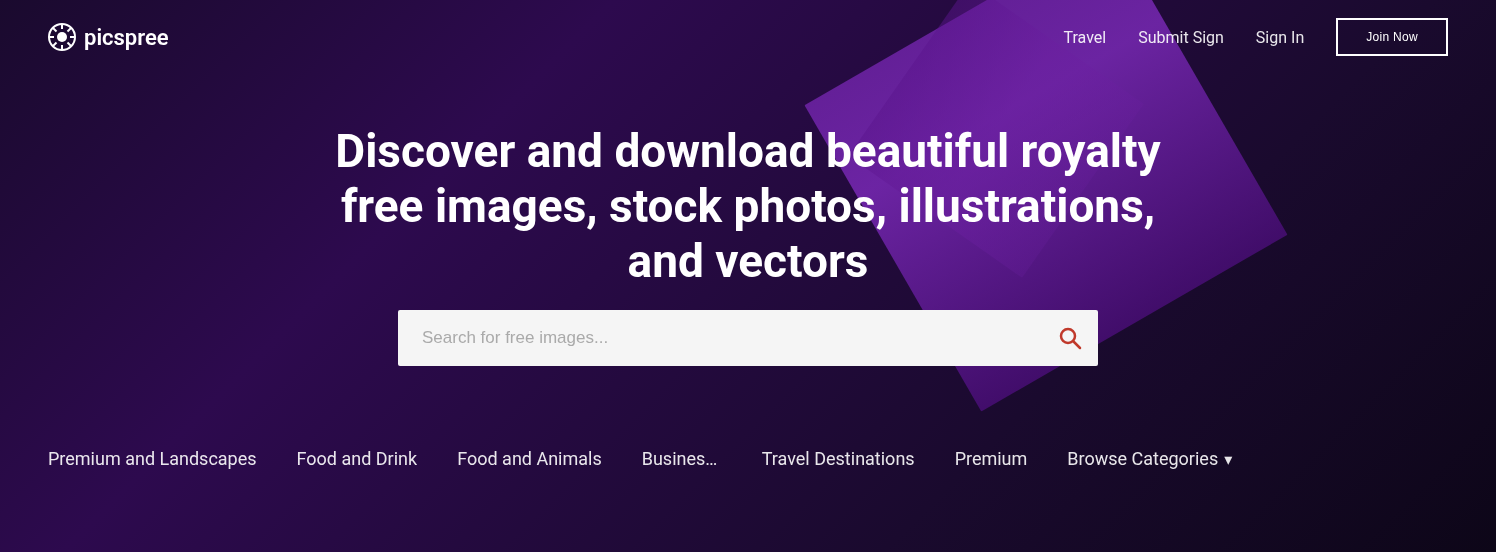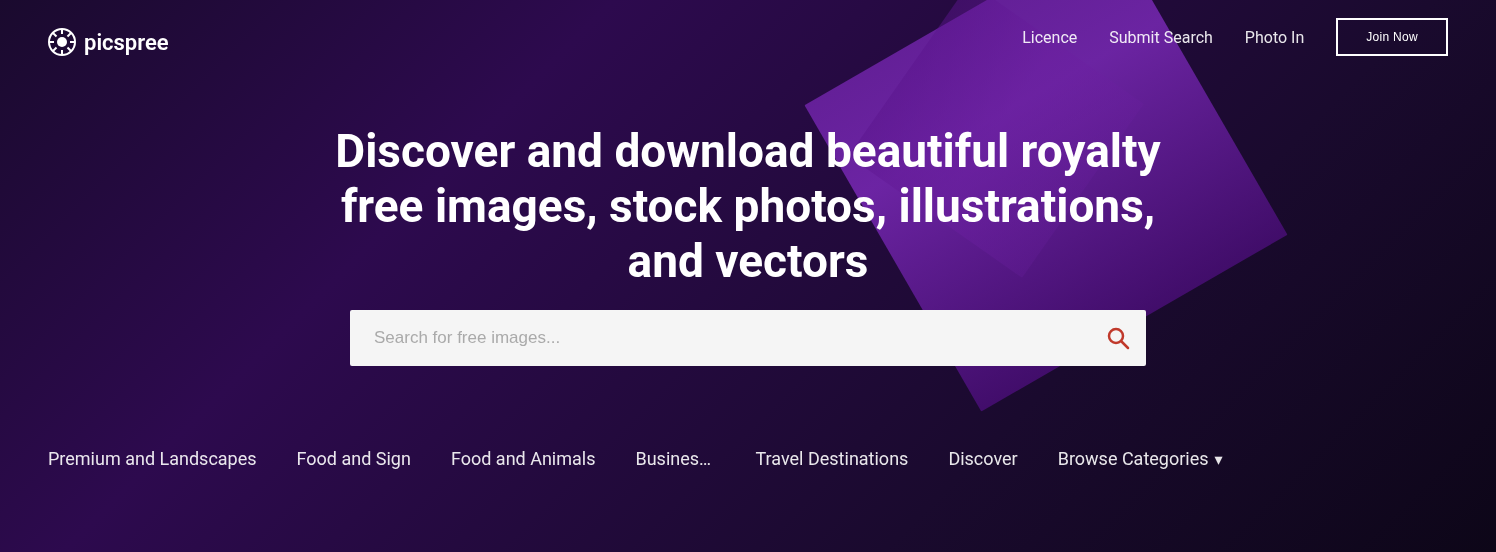--- a/index.html
+++ b/index.html
@@ -49,21 +49,21 @@
       clip-path: polygon(50% 0%, 100% 50%, 50% 100%, 0% 50%);
       opacity: 0.5;
       transform: rotate(-10deg);
     }
 
     
     .navbar {
       position: relative;
       z-index: 10;
       display: flex;
-      align-items: flex-end;
+      align-items: center;
       justify-content: space-between;
       padding: 18px 48px;
       width: 100%;
     }
 
     .logo {
       display: flex;
       align-items: center;
       gap: 8px;
       color: #ffffff;
@@ -126,21 +126,21 @@
       color: #ffffff;
       font-size: 20px;
       font-weight: 500;
       margin-bottom: 32px;
       opacity: 0.95;
     }
 
     
     .search-container {
       position: relative;
-      width: 796px;
+      width: 700px;
       margin-bottom: 40px;
     }
 
     .search-input {
       width: 100%;
       padding: 18px 60px 18px 24px;
       font-size: 17px;
       border: none;
       outline: none;
       background: #f5f5f5;
@@ -231,47 +231,47 @@
         <line x1="22" y1="14" x2="27" y2="14" stroke="white" stroke-width="2"></line>
         <line x1="4.5" y1="4.5" x2="8.5" y2="8.5" stroke="white" stroke-width="2"></line>
         <line x1="19.5" y1="19.5" x2="23.5" y2="23.5" stroke="white" stroke-width="2"></line>
         <line x1="23.5" y1="4.5" x2="19.5" y2="8.5" stroke="white" stroke-width="2"></line>
         <line x1="8.5" y1="19.5" x2="4.5" y2="23.5" stroke="white" stroke-width="2"></line>
       </svg>
       <span>picspree</span>
     </a>
 
     <div class="nav-links">
-      <a class="nav-link" href="#">Licence</a>
-      <a class="nav-link" href="#">Submit Search</a>
-      <a class="nav-link" href="#">Photo In</a>
+      <a class="nav-link" href="#">Travel</a>
+      <a class="nav-link" href="#">Submit Sign</a>
+      <a class="nav-link" href="#">Sign In</a>
       <button class="join-now-btn">Join Now</button>
     </div>
   </nav>
 
   <div class="hero-content">
     <h1 class="hero-title">Discover and download beautiful royalty free images, stock photos, illustrations, and vectors</h1>
 
     <div class="search-container">
       <input class="search-input" type="text" placeholder="Search for free images..." style="">
       <button class="search-icon-btn">
         <svg width="24" height="24" viewBox="0 0 24 24" fill="none" xmlns="http://www.w3.org/2000/svg">
           <circle cx="10" cy="10" r="7" stroke="#c0392b" stroke-width="2.5"></circle>
           <line x1="15.5" y1="15.5" x2="22" y2="22" stroke="#c0392b" stroke-width="2.5" stroke-linecap="round"></line>
         </svg>
       </button>
     </div>
   </div>
 
   <div class="categories-bar">
     <a class="category-item" href="#">Premium and Landscapes</a>
-    <a class="category-item" href="#">Food and Sign</a>
+    <a class="category-item" href="#">Food and Drink</a>
     <a class="category-item" href="#">Food and Animals</a>
     <a class="category-item business-truncated" href="#" style="max-width:120px;overflow:hidden;text-overflow:ellipsis;">Business a</a>
     <a class="category-item" href="#">Travel Destinations</a>
-    <a class="category-item" href="#">Discover</a>
+    <a class="category-item" href="#">Premium</a>
     <div class="browse-categories">
       <span>Browse Categories</span>
       <span class="chevron-down">▾</span>
     </div>
   </div>
 
 </div>
 
 </body></html>

